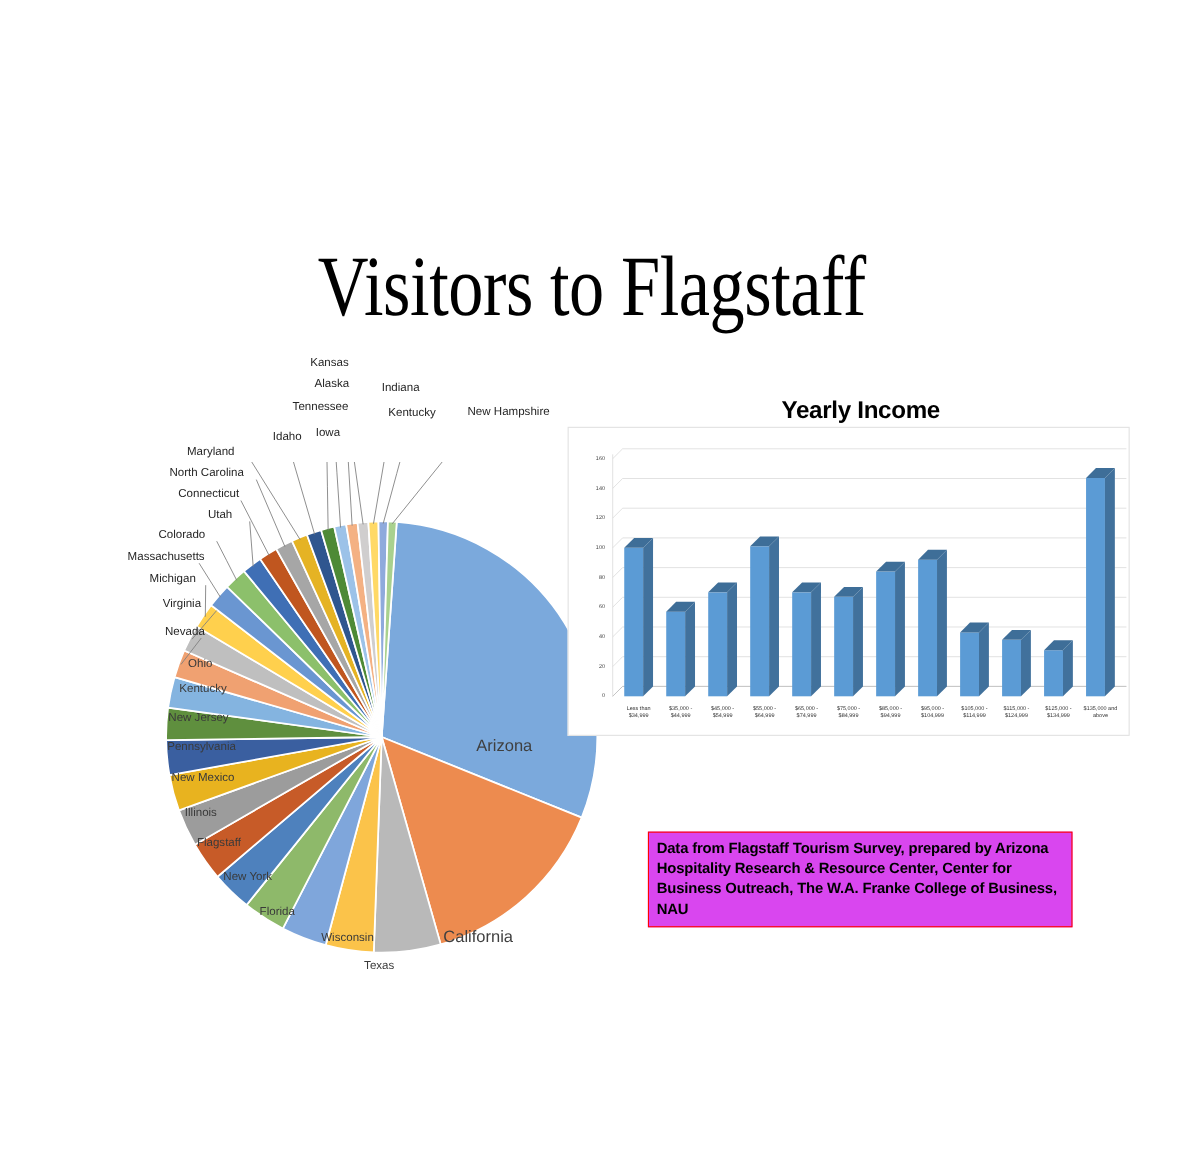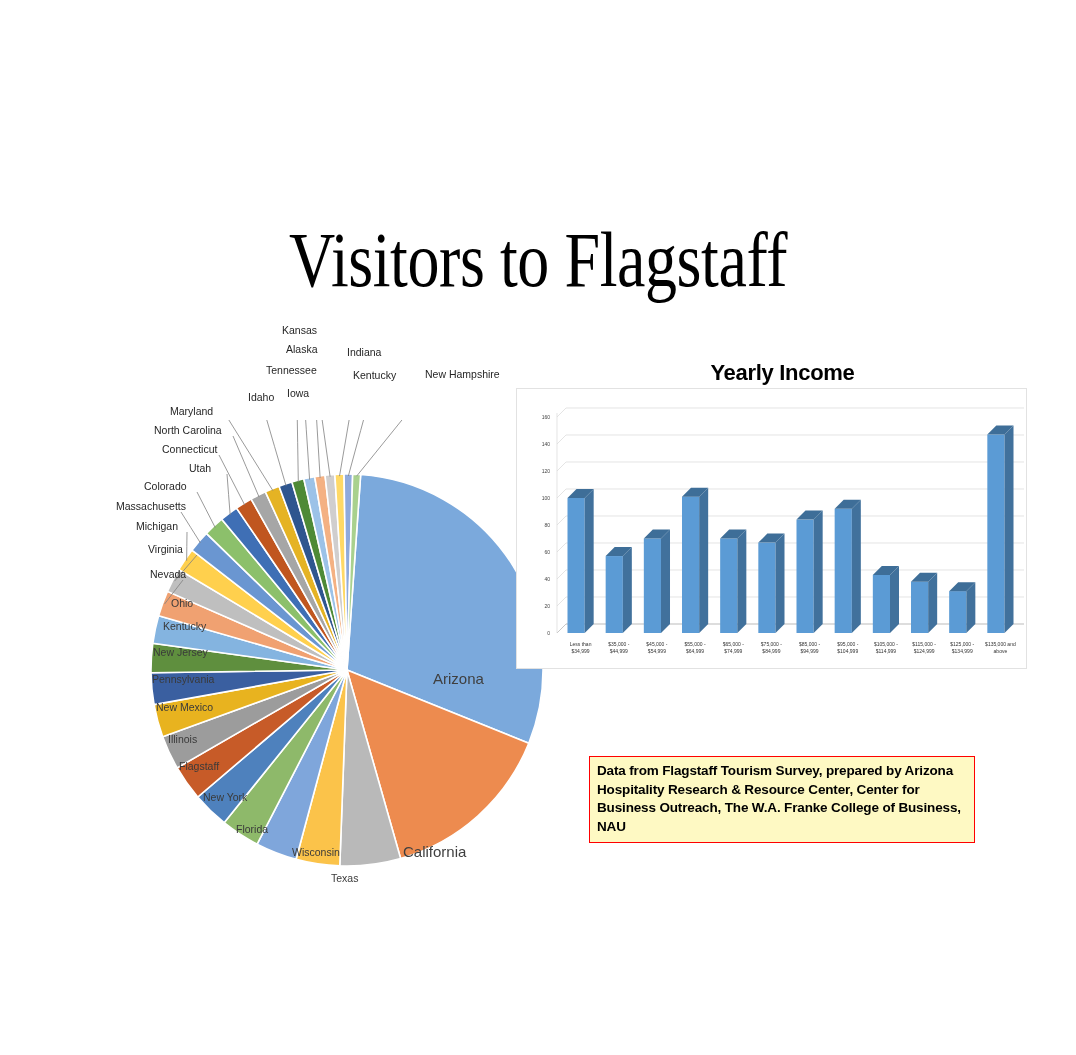--- a/index.html
+++ b/index.html
@@ -57,21 +57,21 @@
   }
   .x-tick{
     position:absolute;font-size:5px;color:#333;text-align:center;width:44px;
     line-height:7px;font-family:"Liberation Sans", sans-serif;
   }
 
   
   #caption{
     position:absolute;left:589px;top:756px;width:386px;
     border:1.5px solid #ff0000;box-sizing:border-box;
-    padding:5px 7px 6px 7px;background:#fef9c3;
+    padding:5px 7px 6px 7px;background:#d946ef;
     font-size:13.5px;line-height:18.5px;font-weight:bold;color:#000;
     font-family:"Liberation Sans", sans-serif;
     letter-spacing:-.15px;
   }
 </style>
 </head>
 <body>
 
 <div id="page">
 

